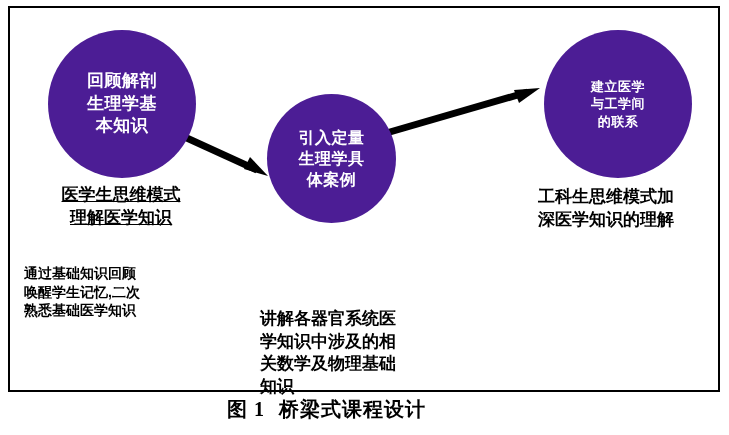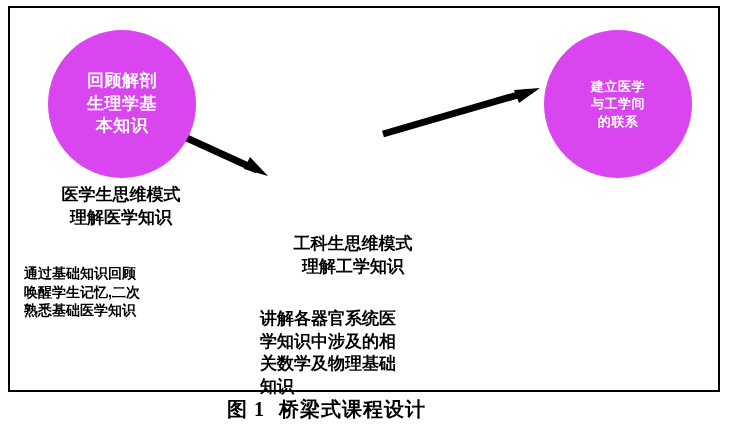--- a/index.html
+++ b/index.html
@@ -23,21 +23,21 @@
     top: 6px;
     width: 712px;
     height: 386px;
     border: 2px solid #000000;
     box-sizing: border-box;
     background: #ffffff;
   }
   .circle {
     position: absolute;
     border-radius: 50%;
-    background: #d946ef;
+    background: #4c1d95;
     color: #ffffff;
     display: flex;
     align-items: center;
     justify-content: center;
     text-align: center;
     line-height: 1.32;
     font-weight: 700;
     letter-spacing: 0.5px;
   }
   .circle .c-text {
@@ -82,20 +82,21 @@
   }
   .note.center { text-align: center; }
   .note.left { text-align: left; }
 
   #note-1-title {
     left: 16px;
     top: 176px;
     width: 190px;
     font-size: 17px;
     font-weight: 700;
+    text-decoration: underline;
   }
   #note-1-body {
     left: 14px;
     top: 256px;
     width: 205px;
     font-size: 14px;
     font-weight: 700;
   }
   #note-2-title {
     left: 248px;
@@ -156,40 +157,45 @@
         <polygon points="530,80 504,82 509,95" fill="#000000"></polygon>
       </g>
     </svg>
 
     <div class="circle" id="circle-1">
       <span class="c-text">回顾解剖
 生理学基
 本知识</span>
     </div>
 
+    <div class="circle" id="circle-2">
+      <span class="c-text">引入定量
+生理学具
+体案例</span>
+    </div>
 
     <div class="circle" id="circle-3">
       <span class="c-text">建立医学
 与工学间
 的联系</span>
     </div>
 
     <div class="note center" id="note-1-title">医学生思维模式
 理解医学知识</div>
     <div class="note left" id="note-1-body">通过基础知识回顾
 唤醒学生记忆,二次
 熟悉基础医学知识</div>
 
-    <div class="note center" id="note-2-title">工科生思维模式
-理解工学知识</div>
     <div class="note left" id="note-2-body">讲解各器官系统医
 学知识中涉及的相
 关数学及物理基础
 知识</div>
 
+    <div class="note center" id="note-3-title">工科生思维模式加
+深医学知识的理解</div>
 
   </div>
 
   <div id="caption">
     <span class="cap-num">图 1</span><span>桥梁式课程设计</span>
   </div>
 
 </div>
 
 </body></html>

